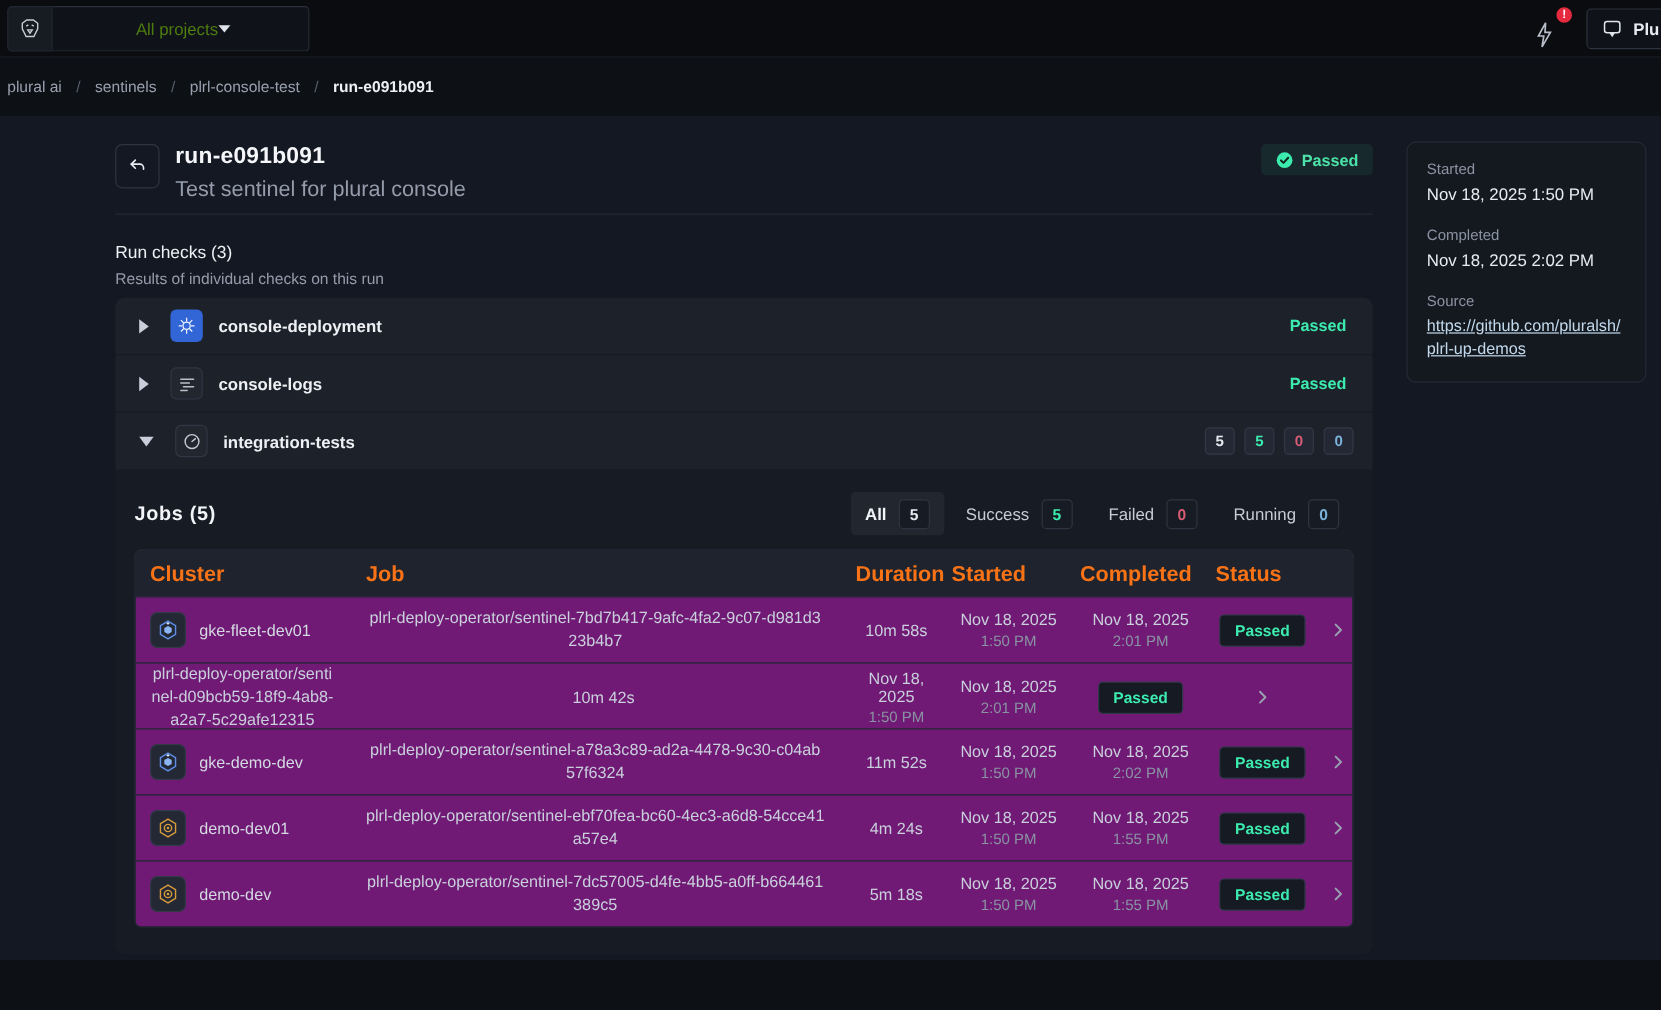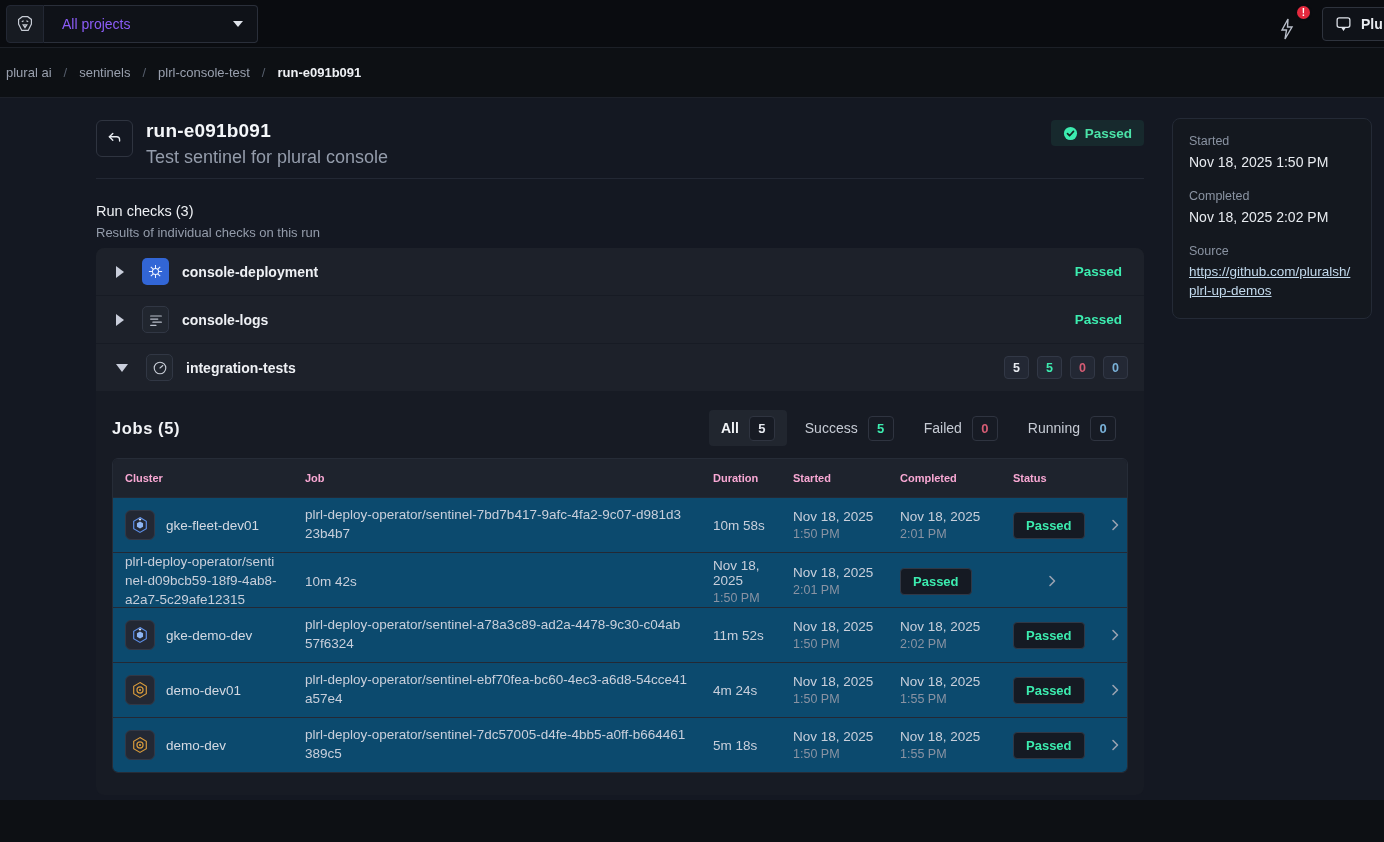--- a/index.html
+++ b/index.html
@@ -18,22 +18,22 @@
     display:flex; align-items:center; padding:0 0 0 6px;
   }
   .logo-btn {
     width:38px; height:38px; background:#171b22; border:1px solid #232834;
     border-radius:4px 0 0 4px; display:flex; align-items:center; justify-content:center;
     cursor:pointer;
   }
   .project-select {
     width:214px; height:38px; background:#0f1218; border:1px solid #2a2f3a;
     border-left:none; border-radius:0 4px 4px 0;
-    display:flex; align-items:center; justify-content:space-between;
-    padding:0 14px 0 18px; font-size:14px; color:#8b5cf6; cursor:pointer;
+    display:flex; align-items:center; justify-content:center;
+    padding:0 14px 0 18px; font-size:14px; color:#4d7c0f; cursor:pointer;
   }
   .chev-down { width:0; height:0; border-left:5px solid transparent; border-right:5px solid transparent; border-top:6px solid #dfe3ea; }
   .topbar-right { margin-left:auto; display:flex; align-items:center; gap:18px; }
   .bolt-wrap { position:relative; width:26px; height:34px; display:flex; align-items:flex-end; cursor:pointer; }
   .notif-badge {
     position:absolute; top:-3px; right:-8px; width:17px; height:17px; border-radius:50%;
     background:#e5293e; border:2px solid #0a0c10; color:#fff; font-size:10px; font-weight:bold;
     display:flex; align-items:center; justify-content:center;
   }
   .assistant-btn {
@@ -111,23 +111,23 @@
   .fcount {
     min-width:26px; height:25px; padding:0 7px; background:#171b24; border:1px solid #2f3440;
     border-radius:4px; display:flex; align-items:center; justify-content:center;
     font-size:13px; font-weight:bold;
   }
   .v-all .fcount{color:#e6e9ef} .v-success .fcount{color:#3cecaf}
   .v-failed .fcount{color:#d65c74} .v-running .fcount{color:#79b1d8}
   
   .jobs-table { margin-top:12px; border:1px solid #262c37; border-radius:6px; overflow:hidden; }
   .tgrid { display:grid; grid-template-columns:180px 408px 80px 107px 113px 90px 1fr; align-items:center; }
-  .thead { height:38px; background:#1e232d; font-size:11px; font-weight:bold; color:#f9a8d4; }
+  .thead { height:38px; background:#1e232d; font-size:18px; font-weight:bold; color:#f97316; }
   .thead > div { padding-left:12px; }
-  .trow { height:55px; background:#0c4a6e; border-top:1px solid #232935; cursor:pointer; }
+  .trow { height:55px; background:#701a75; border-top:1px solid #232935; cursor:pointer;text-align:center; }
   .trow > div { padding-left:12px; }
   .cluster-cell { display:flex; align-items:center; gap:11px; }
   .cluster-icon-box {
     width:30px; height:30px; background:#232834; border:1px solid #323846; border-radius:6px;
     display:flex; align-items:center; justify-content:center; flex:none;
   }
   .cluster-icon-box .ic { display:none; }
   .icv-blue .ic-blue { display:block; }
   .icv-gold .ic-gold { display:block; }
   .cluster-name { font-size:13.5px; color:#d4d9e2; }

